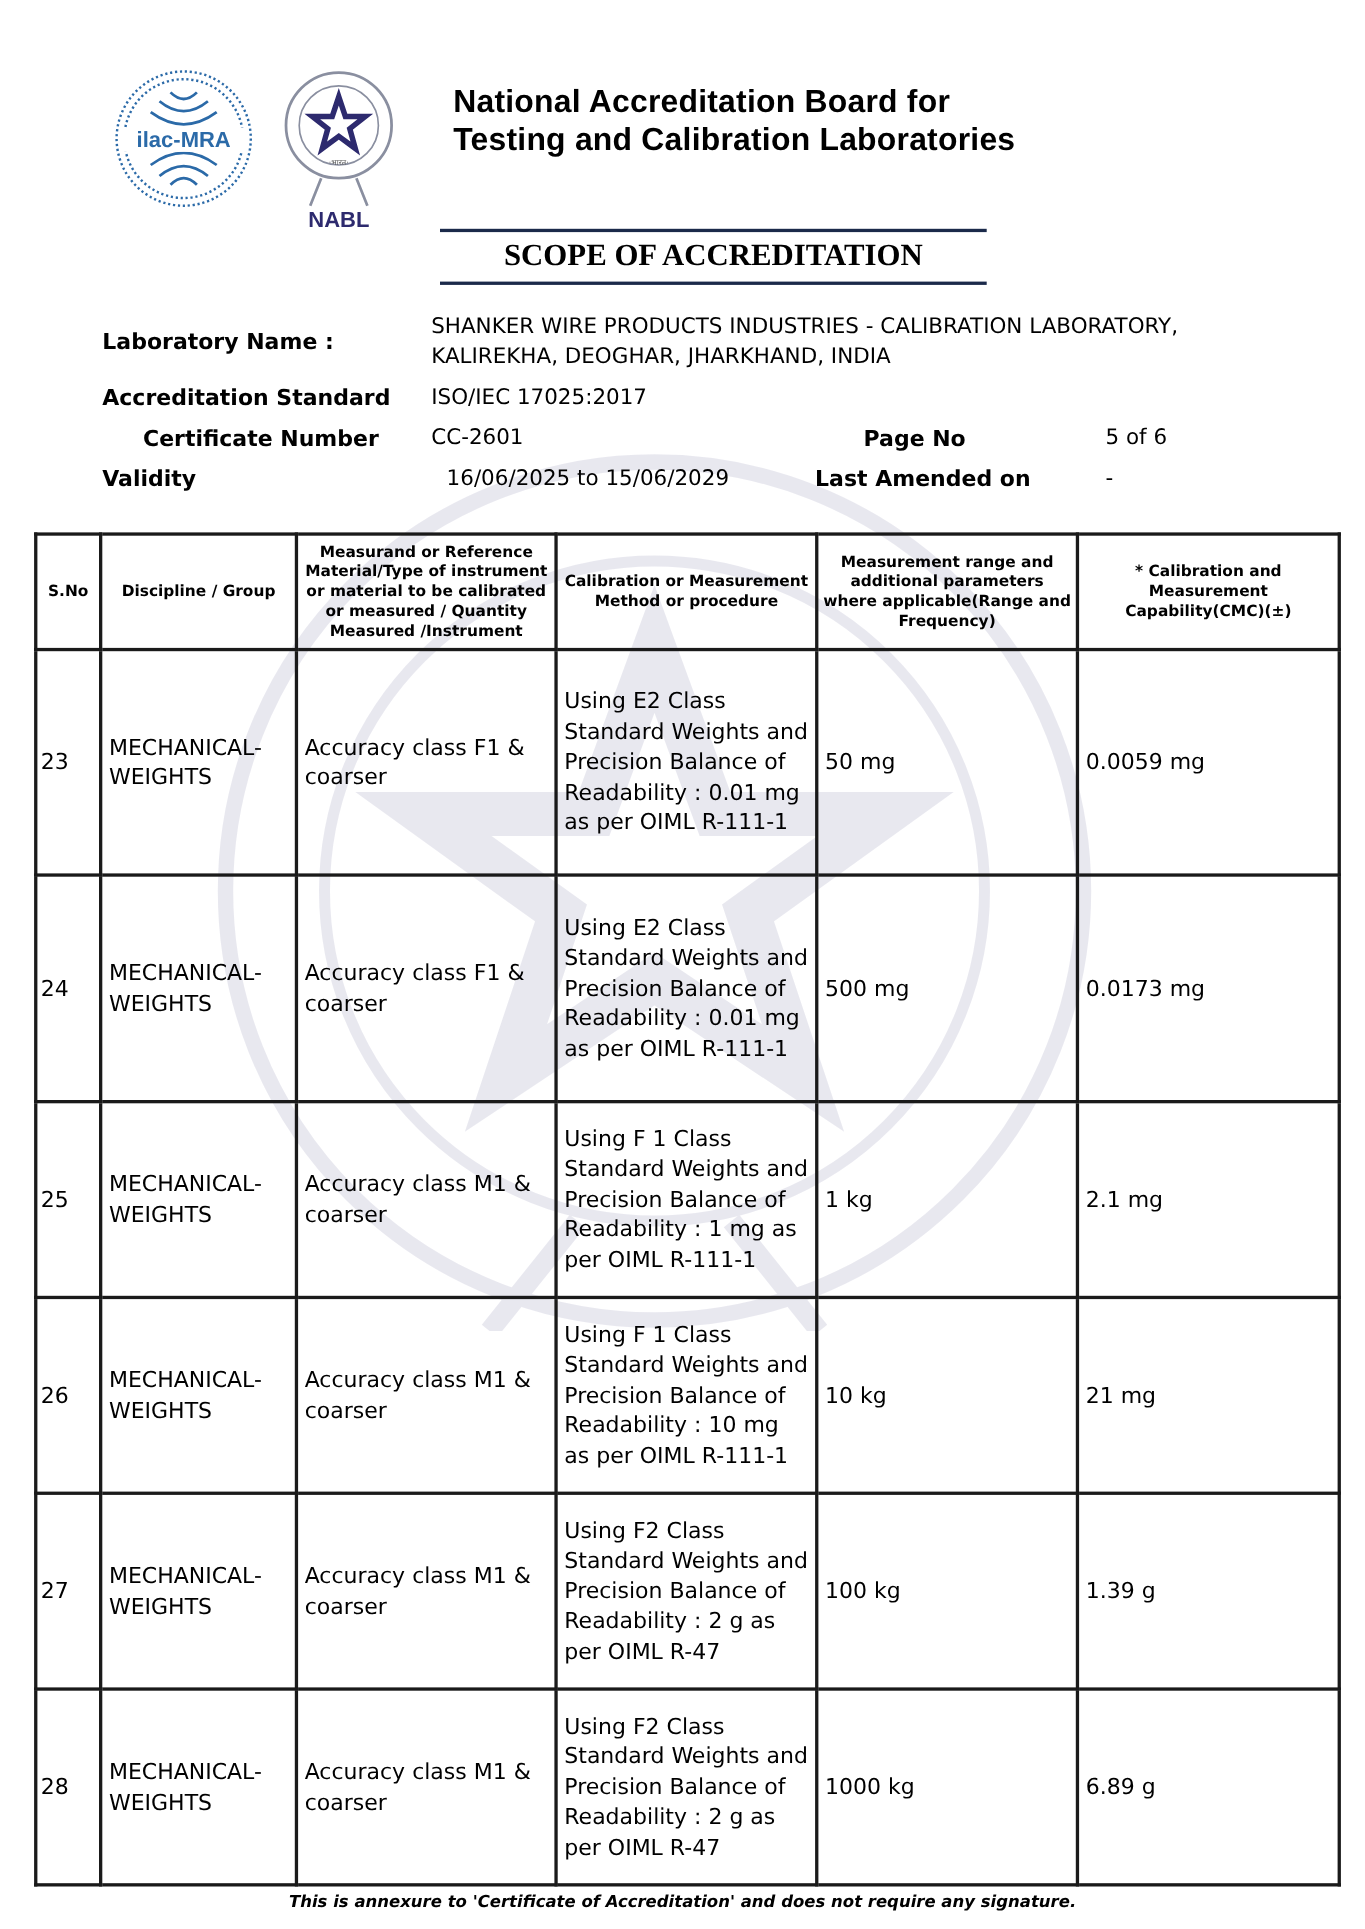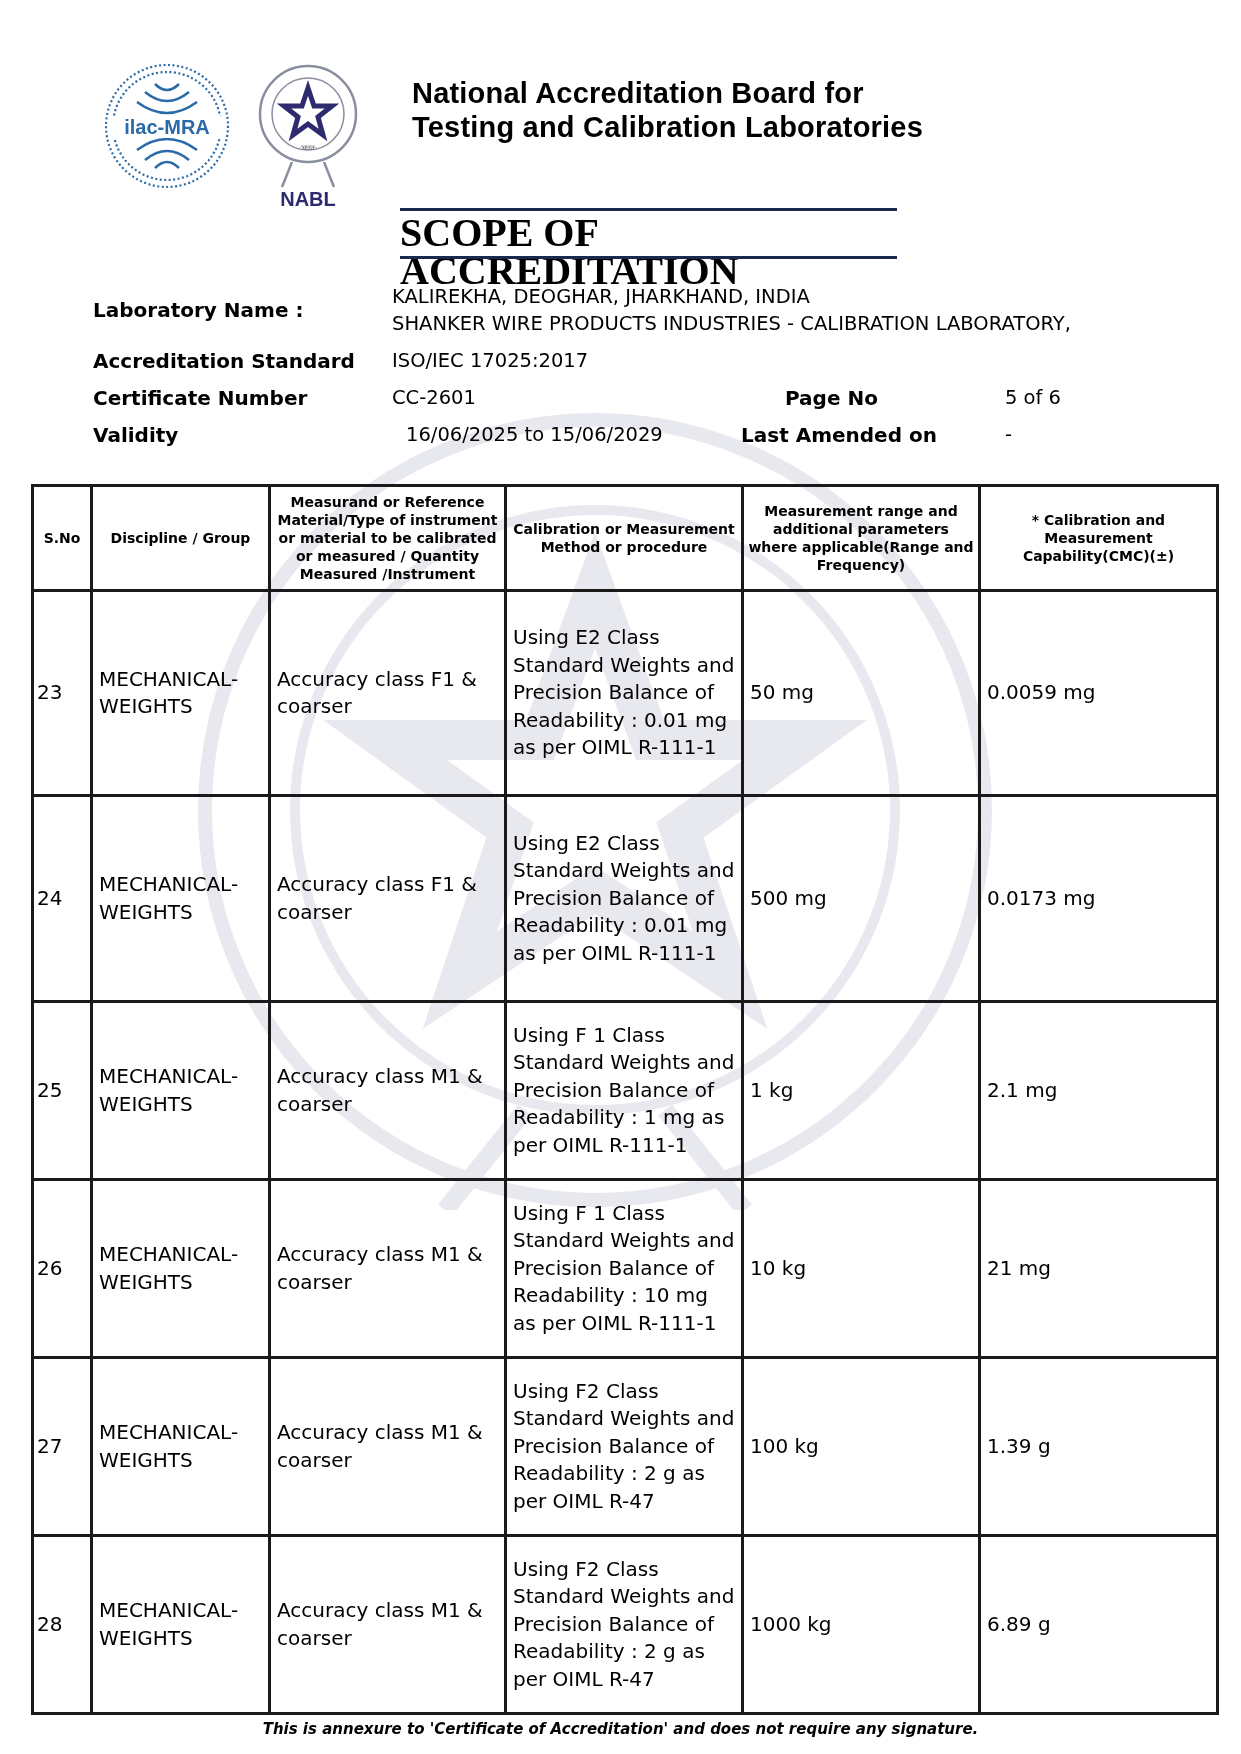--- a/index.html
+++ b/index.html
@@ -3,21 +3,21 @@
 <meta charset="utf-8">
 <style>
   html, body { margin:0; padding:0; background:#fff; }
   body { width:1241px; height:1754px; position:relative; overflow:hidden; font-family:"DejaVu Sans", sans-serif; color:#000; }
   .abs { position:absolute; }
   .watermark { position:absolute; left:195px; top:410px; width:800px; height:800px; opacity:0.10; pointer-events:none; }
   .logo-ilac { left:103px; top:62px; width:128px; height:128px; }
   .logo-nabl { left:252px; top:62px; width:112px; height:148px; }
   .org-title { left:392px; top:76px; font-family:"Liberation Sans", sans-serif; font-weight:bold; font-size:29px; line-height:34px; letter-spacing:0.2px;margin-left:20px; }
   .rule { left:400px; width:497px; height:3px; background:#1b2a4a; }
-  .scope-title { left:400px; width:497px; top:214px; font-family:"Liberation Serif", serif; font-weight:bold; font-size:40px; line-height:38px; }
+  .scope-title { left:400px; width:497px; top:214px; text-align:center; font-family:"Liberation Serif", serif; font-weight:bold; font-size:28px; line-height:38px; }
   .info-label { font-family:"DejaVu Sans", sans-serif; font-weight:bold; font-size:20px; line-height:24px; left:93px; }
   .info-value { font-family:"DejaVu Sans", sans-serif; font-size:19.5px; line-height:27px; left:392px; }
   table.scope { position:absolute; left:31px; top:484px; width:1185px; border-collapse:collapse; table-layout:fixed; }
   table.scope th, table.scope td { border:3px solid #1a1a1a; padding:12px 6px; vertical-align:middle; }
   table.scope th { font-size:14px; line-height:18px; font-weight:bold; text-align:center; padding:0 3px; }
   table.scope td { font-size:20px; line-height:27.5px; text-align:left; }
   table.scope td.sno { padding-left:3px; }
   .footer { left:0; width:1241px; top:1720px; text-align:center; font-style:italic; font-weight:bold; font-size:15px; }
 </style>
 </head>
@@ -60,28 +60,28 @@
   <div>National Accreditation Board for</div>
   <div>Testing and Calibration Laboratories</div>
 </div>
 
 <div class="abs rule" style="top:208px;"></div>
 <div class="abs scope-title">SCOPE OF ACCREDITATION</div>
 <div class="abs rule" style="top:256px;"></div>
 
 <div class="abs info-label" style="top:298px;">Laboratory Name :</div>
 <div class="abs info-value" style="top:283px;">
+  <div>SHANKER WIRE PRODUCTS INDUSTRIES - CALIBRATION LABORATORY,</div>
   <div>KALIREKHA, DEOGHAR, JHARKHAND, INDIA</div>
-  <div>SHANKER WIRE PRODUCTS INDUSTRIES - CALIBRATION LABORATORY,</div>
 </div>
 
 <div class="abs info-label" style="top:349px;">Accreditation Standard</div>
 <div class="abs info-value" style="top:347px;">ISO/IEC 17025:2017</div>
 
-<div class="abs info-label" style="top:386px;">Certificate Number</div>
+<div class="abs info-label" style="top:386px;margin-left:37px;">Certificate Number</div>
 <div class="abs info-value" style="top:384px;">CC-2601</div>
 <div class="abs info-label" style="top:386px; left:785px;">Page No</div>
 <div class="abs info-value" style="top:384px; left:1005px;">5 of 6</div>
 
 <div class="abs info-label" style="top:423px;">Validity</div>
 <div class="abs info-value" style="top:421px;margin-left:14px;">16/06/2025 to 15/06/2029</div>
 <div class="abs info-label" style="top:423px; left:741px;">Last Amended on</div>
 <div class="abs info-value" style="top:421px; left:1005px;">-</div>
 
 <table class="scope">

